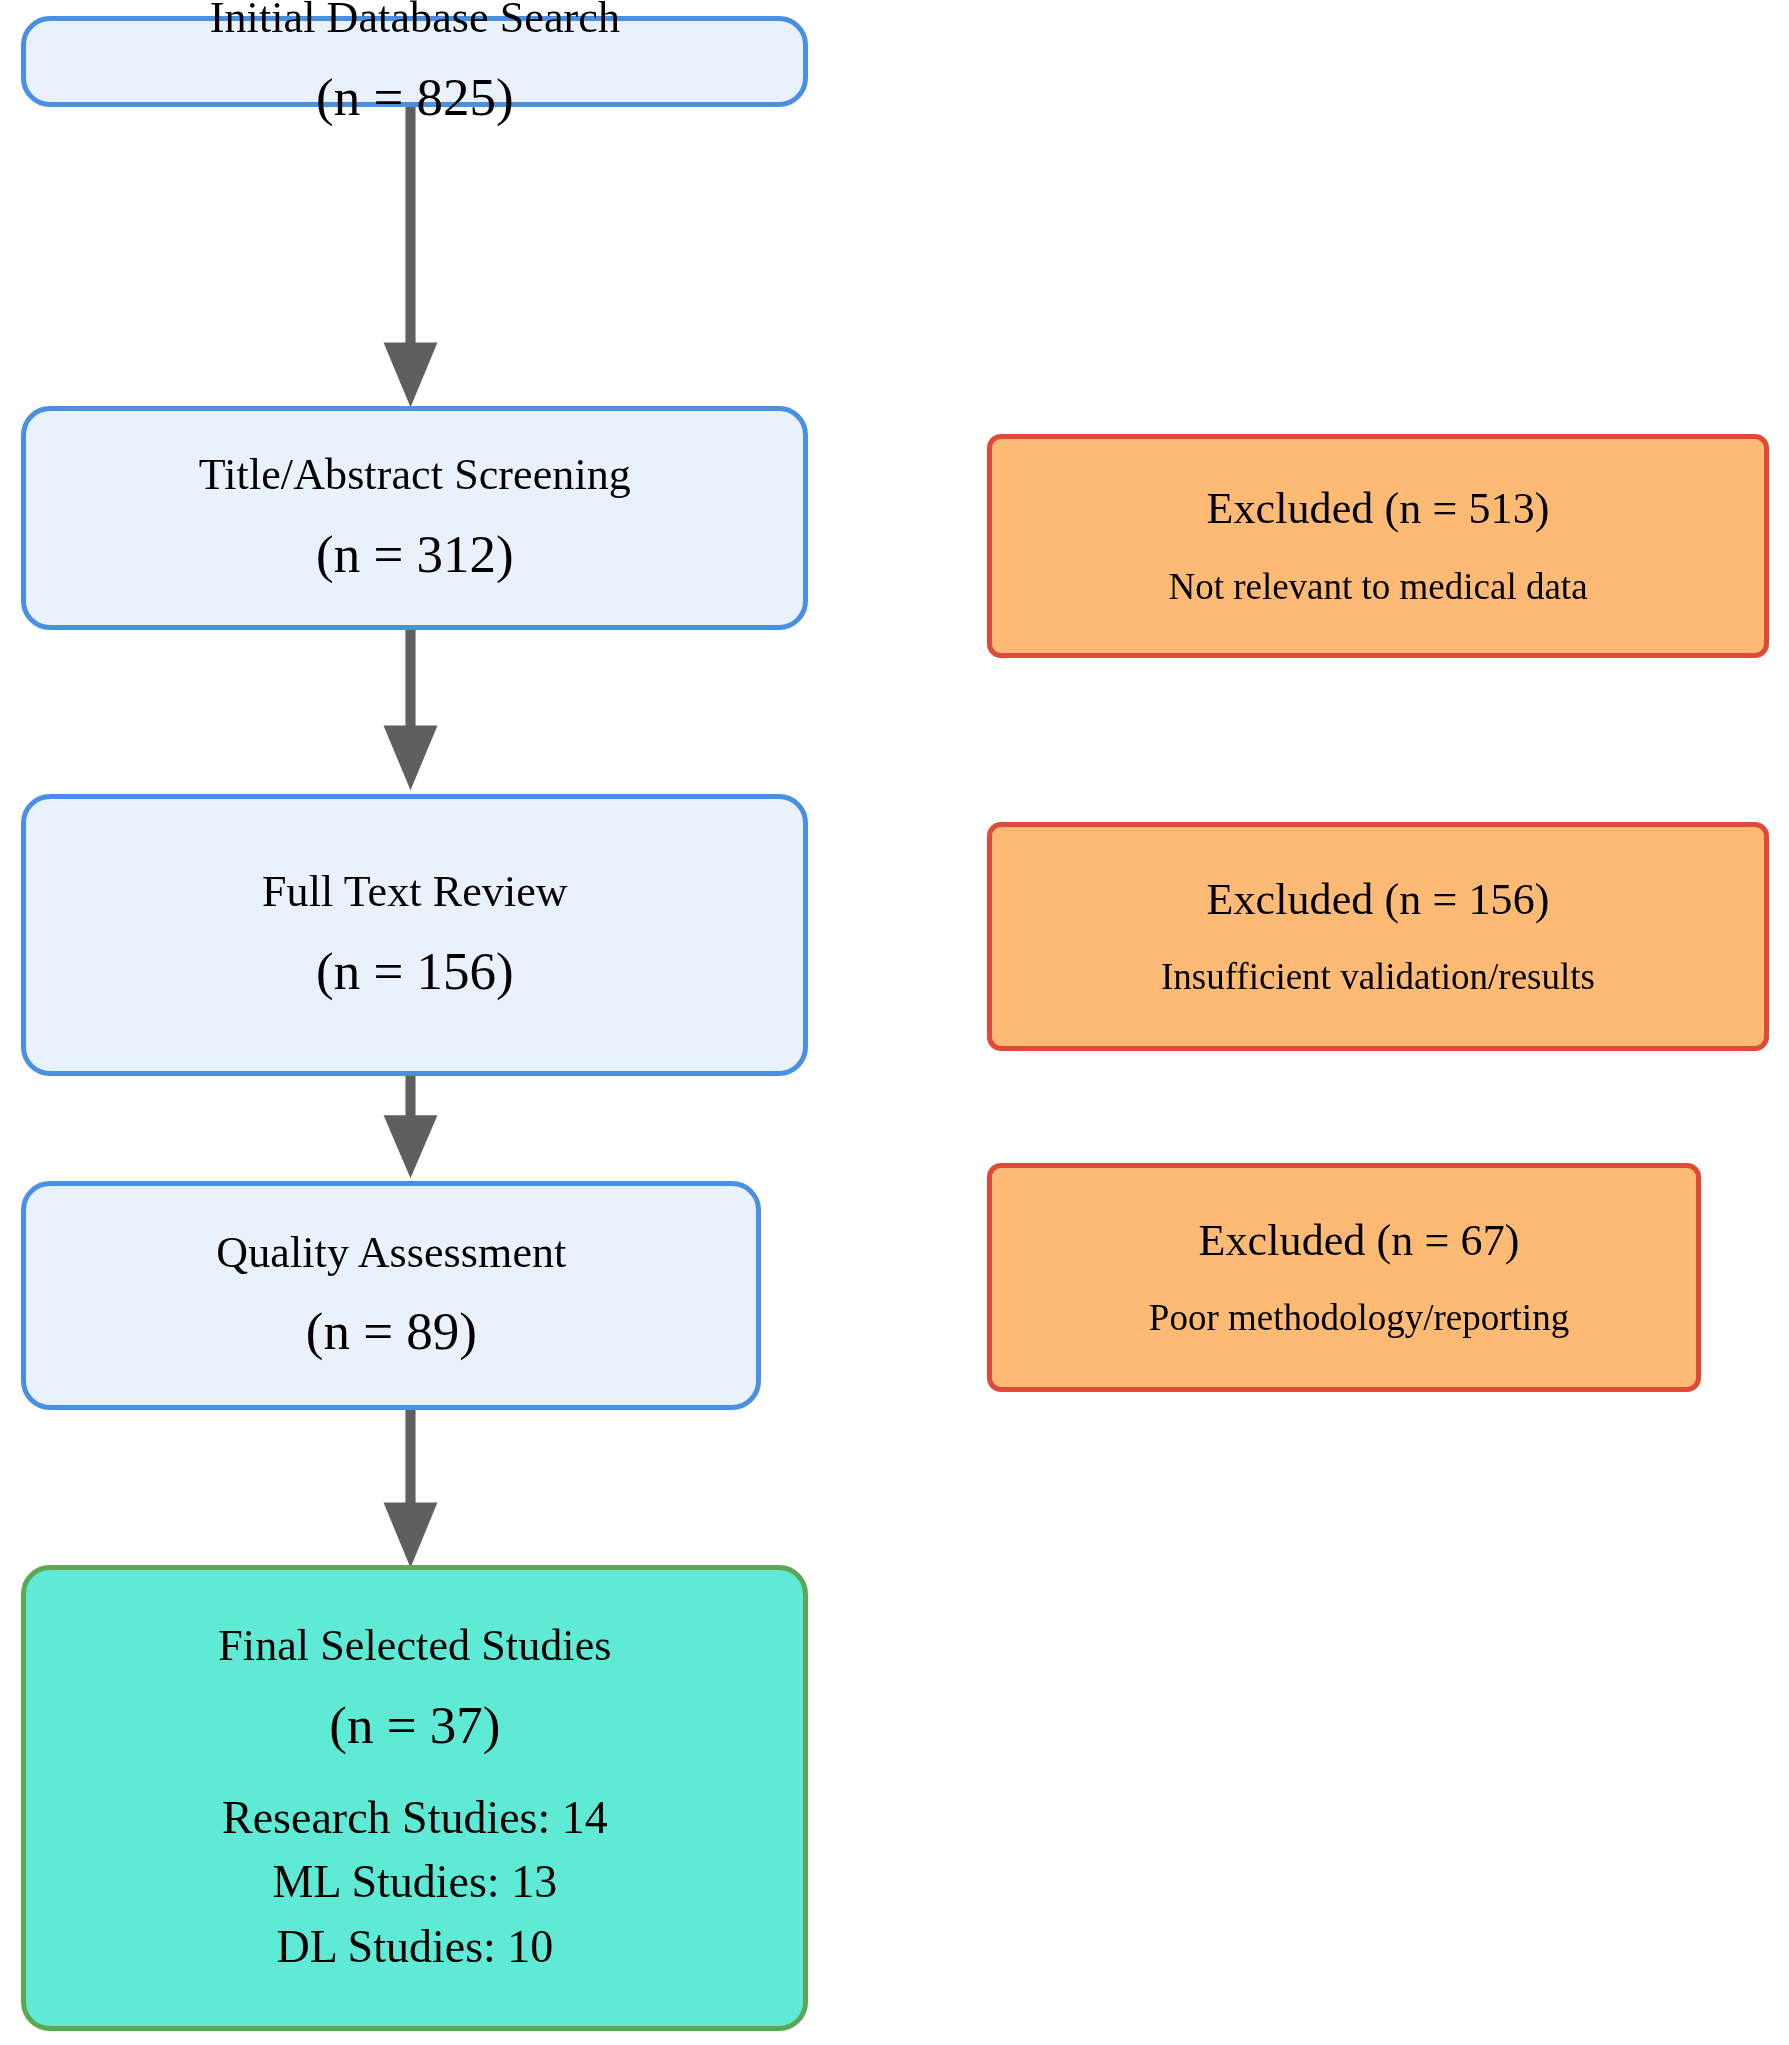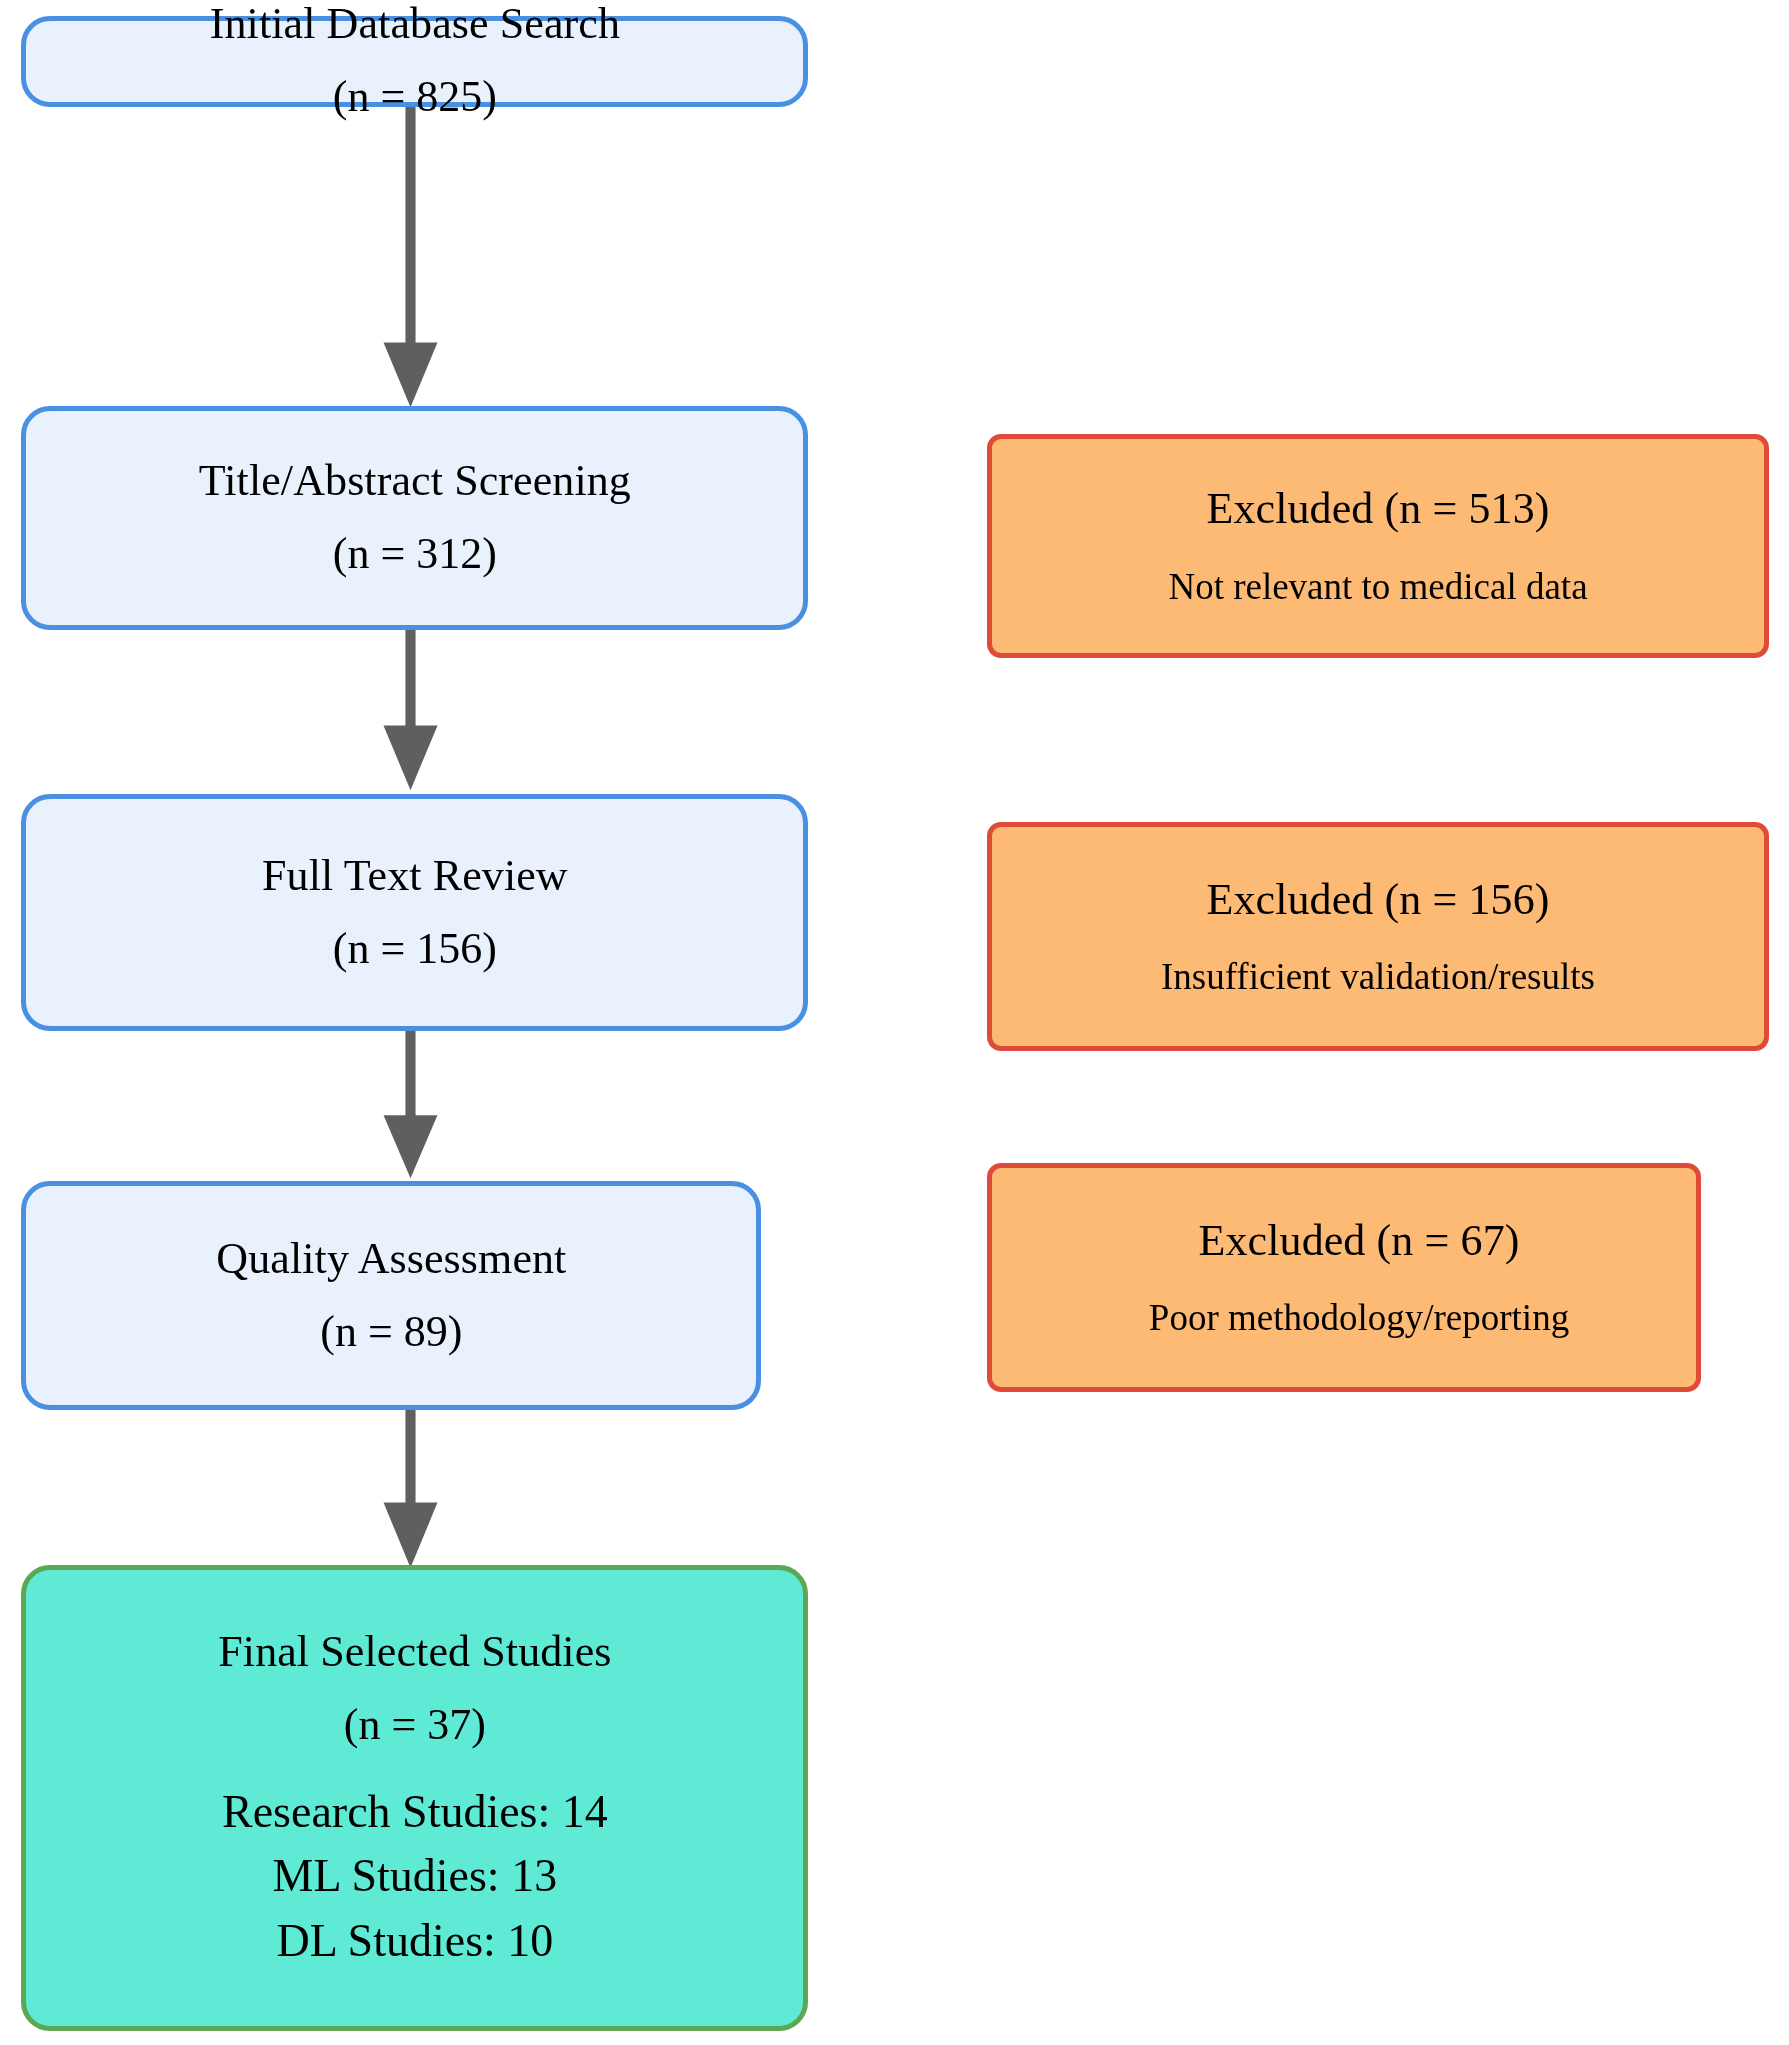--- a/index.html
+++ b/index.html
@@ -43,21 +43,21 @@
     border: 5.6px solid #5ba755;
     background: #5eead4;
     border-radius: 29px;
   }
   .line-primary {
     font-size: 44px;
     line-height: 1.34;
     letter-spacing: 0.1px;
   }
   .line-count {
-    font-size: 44px;
+    font-size: 53px;
     line-height: 1.34;
     margin-top: 14px;
   }
   .line-sub {
     font-size: 37px;
     line-height: 1.34;
     margin-top: 22.5px;
   }
   .detail-list {
     margin-top: 25px;
@@ -102,21 +102,21 @@
   <div class="node node-stage" style="left:21.4px; top:15.7px; width:787px; height:91px;">
     <div class="line-primary">Initial Database Search</div>
     <div class="line-count">(n = 825)</div>
   </div>
 
   <div class="node node-stage" style="left:21.4px; top:406px; width:787px; height:224px;">
     <div class="line-primary">Title/Abstract Screening</div>
     <div class="line-count">(n = 312)</div>
   </div>
 
-  <div class="node node-stage" style="left:21.4px; top:794px; width:787px; height:237px;">
+  <div class="node node-stage" style="left:21.4px; top:794px; width:787px; height:282px;">
     <div class="line-primary">Full Text Review</div>
     <div class="line-count">(n = 156)</div>
   </div>
 
   <div class="node node-stage" style="left:21.4px; top:1181px; width:740px; height:229px;">
     <div class="line-primary">Quality Assessment</div>
     <div class="line-count">(n = 89)</div>
   </div>
 
   <div class="node node-excluded" style="left:987px; top:406px; width:782px; height:224px;">

